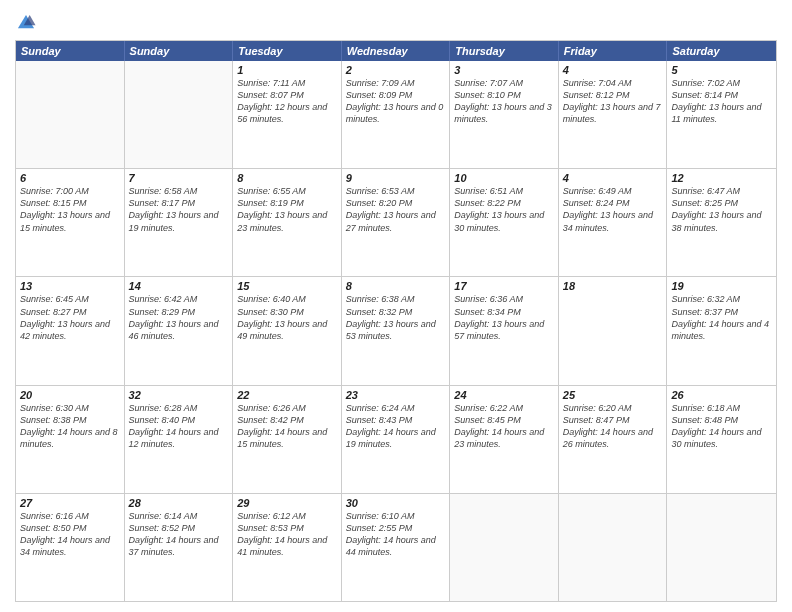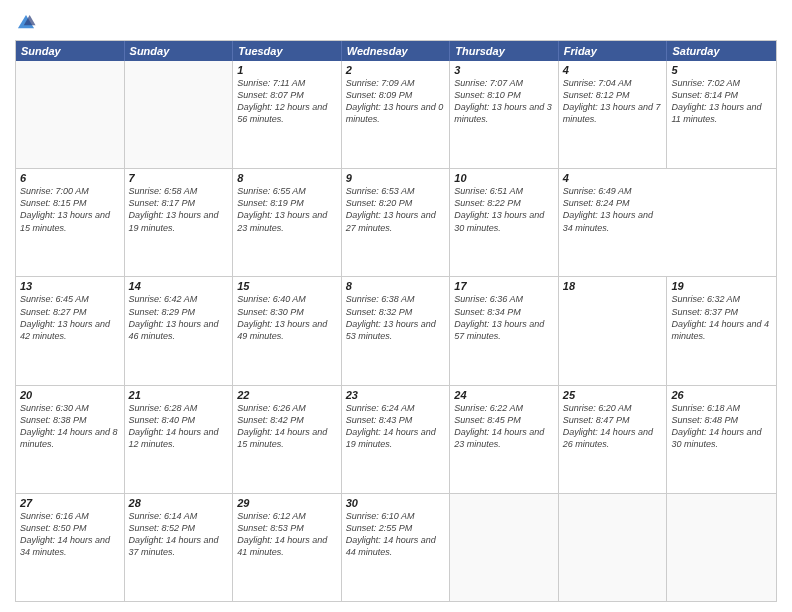--- a/index.html
+++ b/index.html
@@ -207,20 +207,26 @@
             <div class="day-info">Sunrise: 6:51 AM
 Sunset: 8:22 PM
 Daylight: 13 hours and 30 minutes.</div>
           </div>
           <div class="day-cell">
             <span class="day-num">4</span>
             <div class="day-info">Sunrise: 6:49 AM
 Sunset: 8:24 PM
 Daylight: 13 hours and 34 minutes.</div>
           </div>
+          <div class="day-cell">
+            <span class="day-num">12</span>
+            <div class="day-info">Sunrise: 6:47 AM
+Sunset: 8:25 PM
+Daylight: 13 hours and 38 minutes.</div>
+          </div>
         </div>
         <div class="week-row">
           <div class="day-cell">
             <span class="day-num">13</span>
             <div class="day-info">Sunrise: 6:45 AM
 Sunset: 8:27 PM
 Daylight: 13 hours and 42 minutes.</div>
           </div>
           <div class="day-cell">
             <span class="day-num">14</span>
@@ -257,21 +263,21 @@
           </div>
         </div>
         <div class="week-row">
           <div class="day-cell">
             <span class="day-num">20</span>
             <div class="day-info">Sunrise: 6:30 AM
 Sunset: 8:38 PM
 Daylight: 14 hours and 8 minutes.</div>
           </div>
           <div class="day-cell">
-            <span class="day-num">21</span>
+            <span class="day-num">32</span>
             <div class="day-info">Sunrise: 6:28 AM
 Sunset: 8:40 PM
 Daylight: 14 hours and 12 minutes.</div>
           </div>
           <div class="day-cell">
             <span class="day-num">22</span>
             <div class="day-info">Sunrise: 6:26 AM
 Sunset: 8:42 PM
 Daylight: 14 hours and 15 minutes.</div>
           </div>

